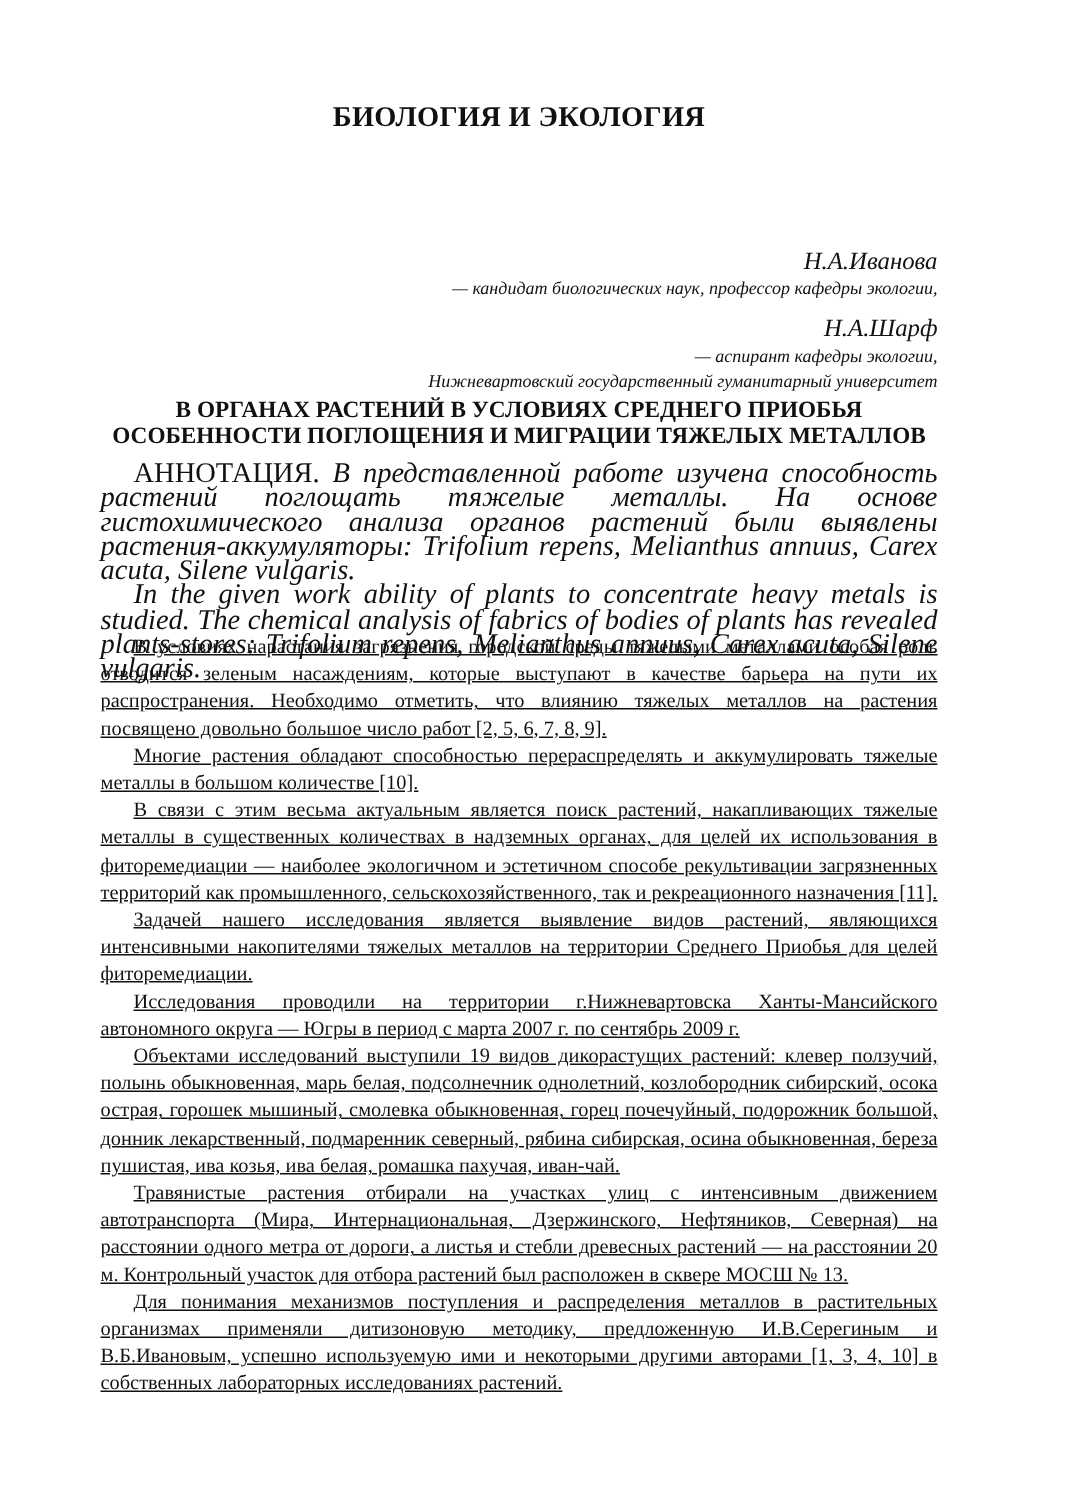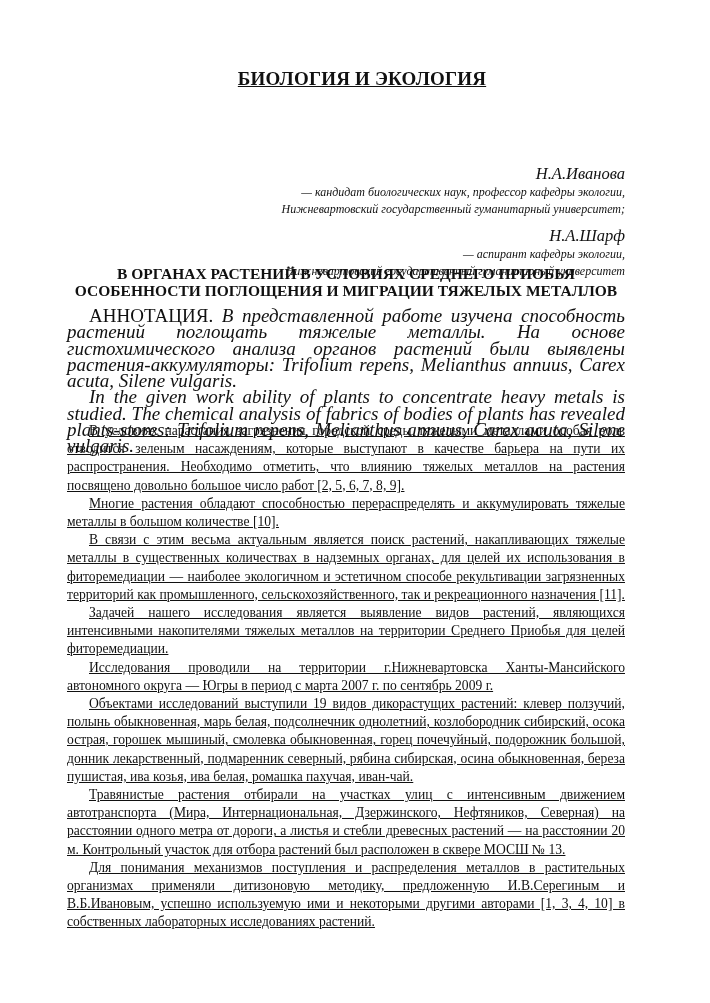--- a/index.html
+++ b/index.html
@@ -17,27 +17,26 @@
     }
     .page {
       position: absolute;
       left: 67px;
       top: 0;
       width: 558px;
     }
     .section-title {
       position: absolute;
       top: 68px;
-      left: 16px;
+      left: 0;
       width: 558px;
       text-align: center;
       font-weight: bold;
       font-size: 19px;
       letter-spacing: 0.2px;
-      text-decoration: underline;
     }
     .authors {
       position: absolute;
       top: 152px;
       right: 0;
       width: 558px;
       text-align: right;
       font-style: italic;
     }
     .author-name {
@@ -97,21 +96,20 @@
 </head>
 <body>
 
 <div class="page">
 
   <div class="section-title">БИОЛОГИЯ И ЭКОЛОГИЯ</div>
 
   <div class="authors">
     <div class="author-name">Н.А.Иванова</div>
     <div class="author-affil">— кандидат биологических наук, профессор кафедры экологии,</div>
-    <div class="author-affil">Нижневартовский государственный гуманитарный университет;</div>
     <div class="author-name second">Н.А.Шарф</div>
     <div class="author-affil">— аспирант кафедры экологии,</div>
     <div class="author-affil">Нижневартовский государственный гуманитарный университет</div>
   </div>
 
   <div class="article-title">
     <div>В ОРГАНАХ РАСТЕНИЙ В УСЛОВИЯХ СРЕДНЕГО ПРИОБЬЯ</div>
     <div>ОСОБЕННОСТИ ПОГЛОЩЕНИЯ И МИГРАЦИИ ТЯЖЕЛЫХ МЕТАЛЛОВ</div>
   </div>
 

